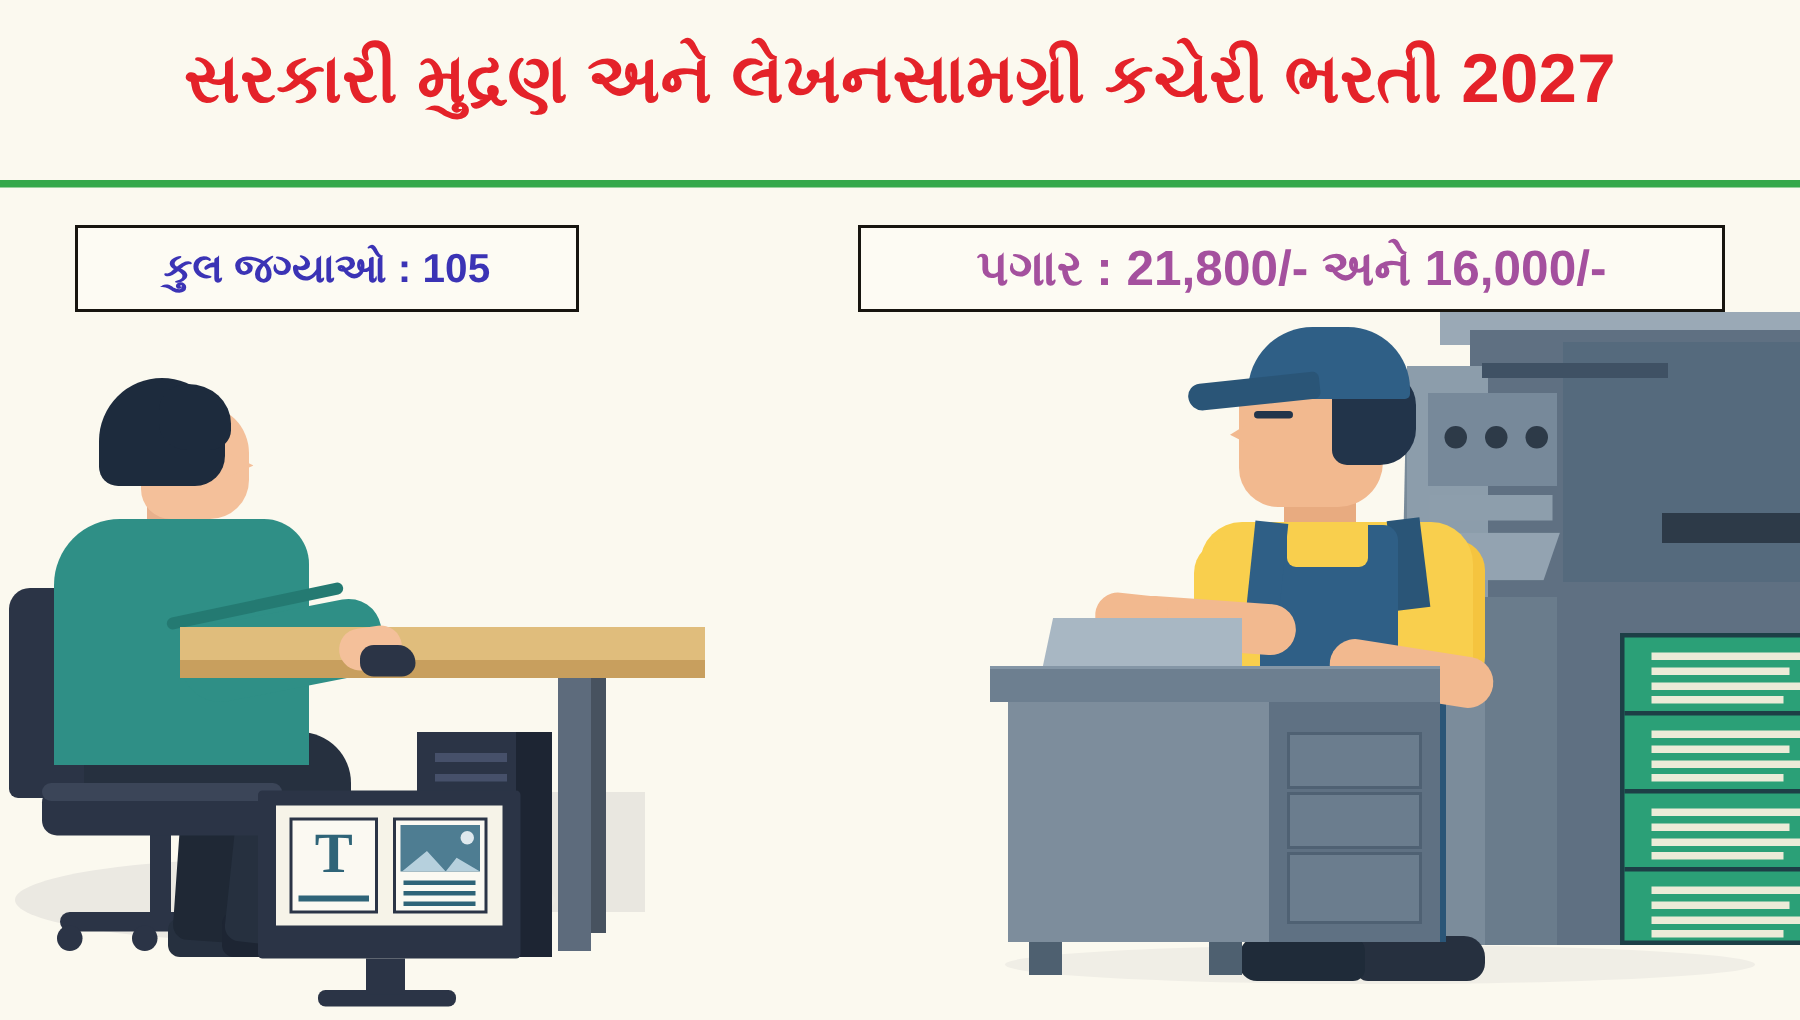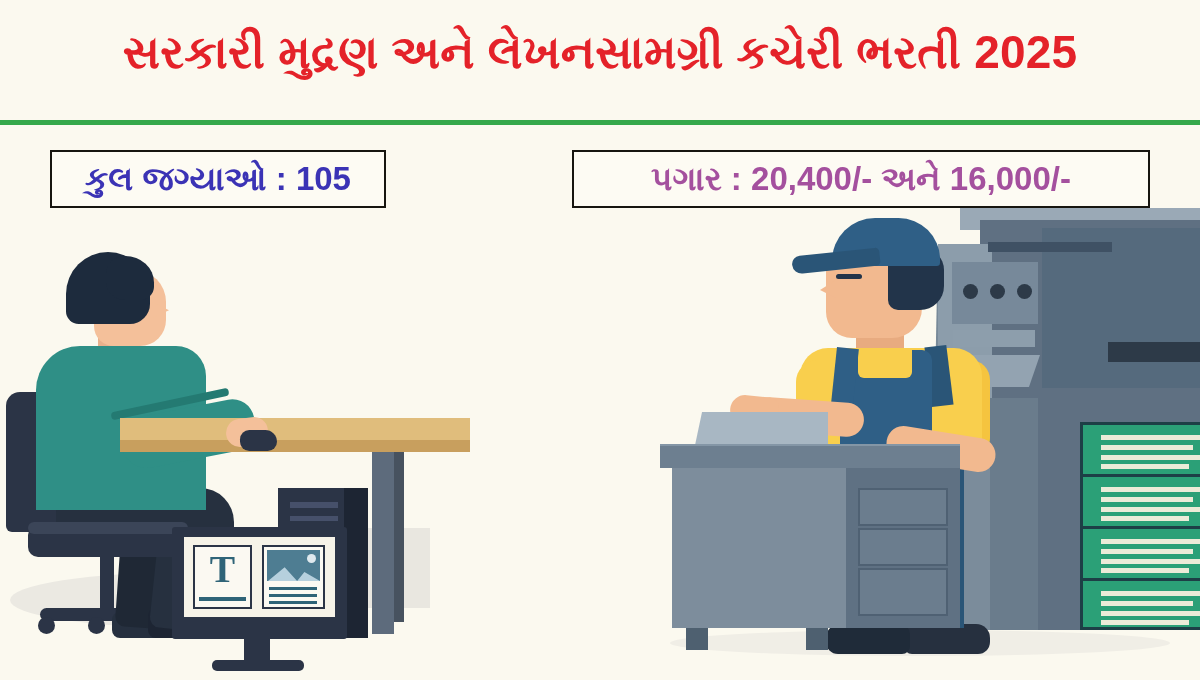--- a/index.html
+++ b/index.html
@@ -53,21 +53,21 @@
     text-align: center;
     font-weight: bold;
     line-height: 1.22;
   }
   .box-vacancies {
     left: 50px;
     top: 150px;
     width: 336px;
     height: 58px;
     color: #3b33b5;
-    font-size: 33px;
+    font-size: 27px;
   }
   .box-salary {
     left: 572px;
     top: 150px;
     width: 578px;
     height: 58px;
     color: #a4509e;
     font-size: 33px;
   }
   .box-post {
@@ -490,29 +490,29 @@
   .p2-shoe-r {
     left: 244px; top: 424px; width: 86px; height: 30px;
     background: #26303f; border-radius: 10px 14px 12px 8px;
   }
 </style>
 </head>
 <body>
 
 <div class="poster">
 
-  <div class="title">સરકારી મુદ્રણ અને લેખનસામગ્રી કચેરી ભરતી 2025</div>
+  <div class="title">સરકારી મુદ્રણ અને લેખનસામગ્રી કચેરી ભરતી 2027</div>
   <div class="green-rule"></div>
 
   <div class="infobox box-vacancies">
     <span>કુલ જગ્યાઓ : 105</span>
   </div>
 
   <div class="infobox box-salary">
-    <span>પગાર : 20,400/- અને 16,000/-</span>
+    <span>પગાર : 21,800/- અને 16,000/-</span>
   </div>
 
 
   <div class="scene-left">
     <div class="shape floor-step-left"></div>
     <div class="shape floor-shadow-left"></div>
 
     <div class="shape desk-leg"></div>
     <div class="shape desk-leg-inner"></div>
 

